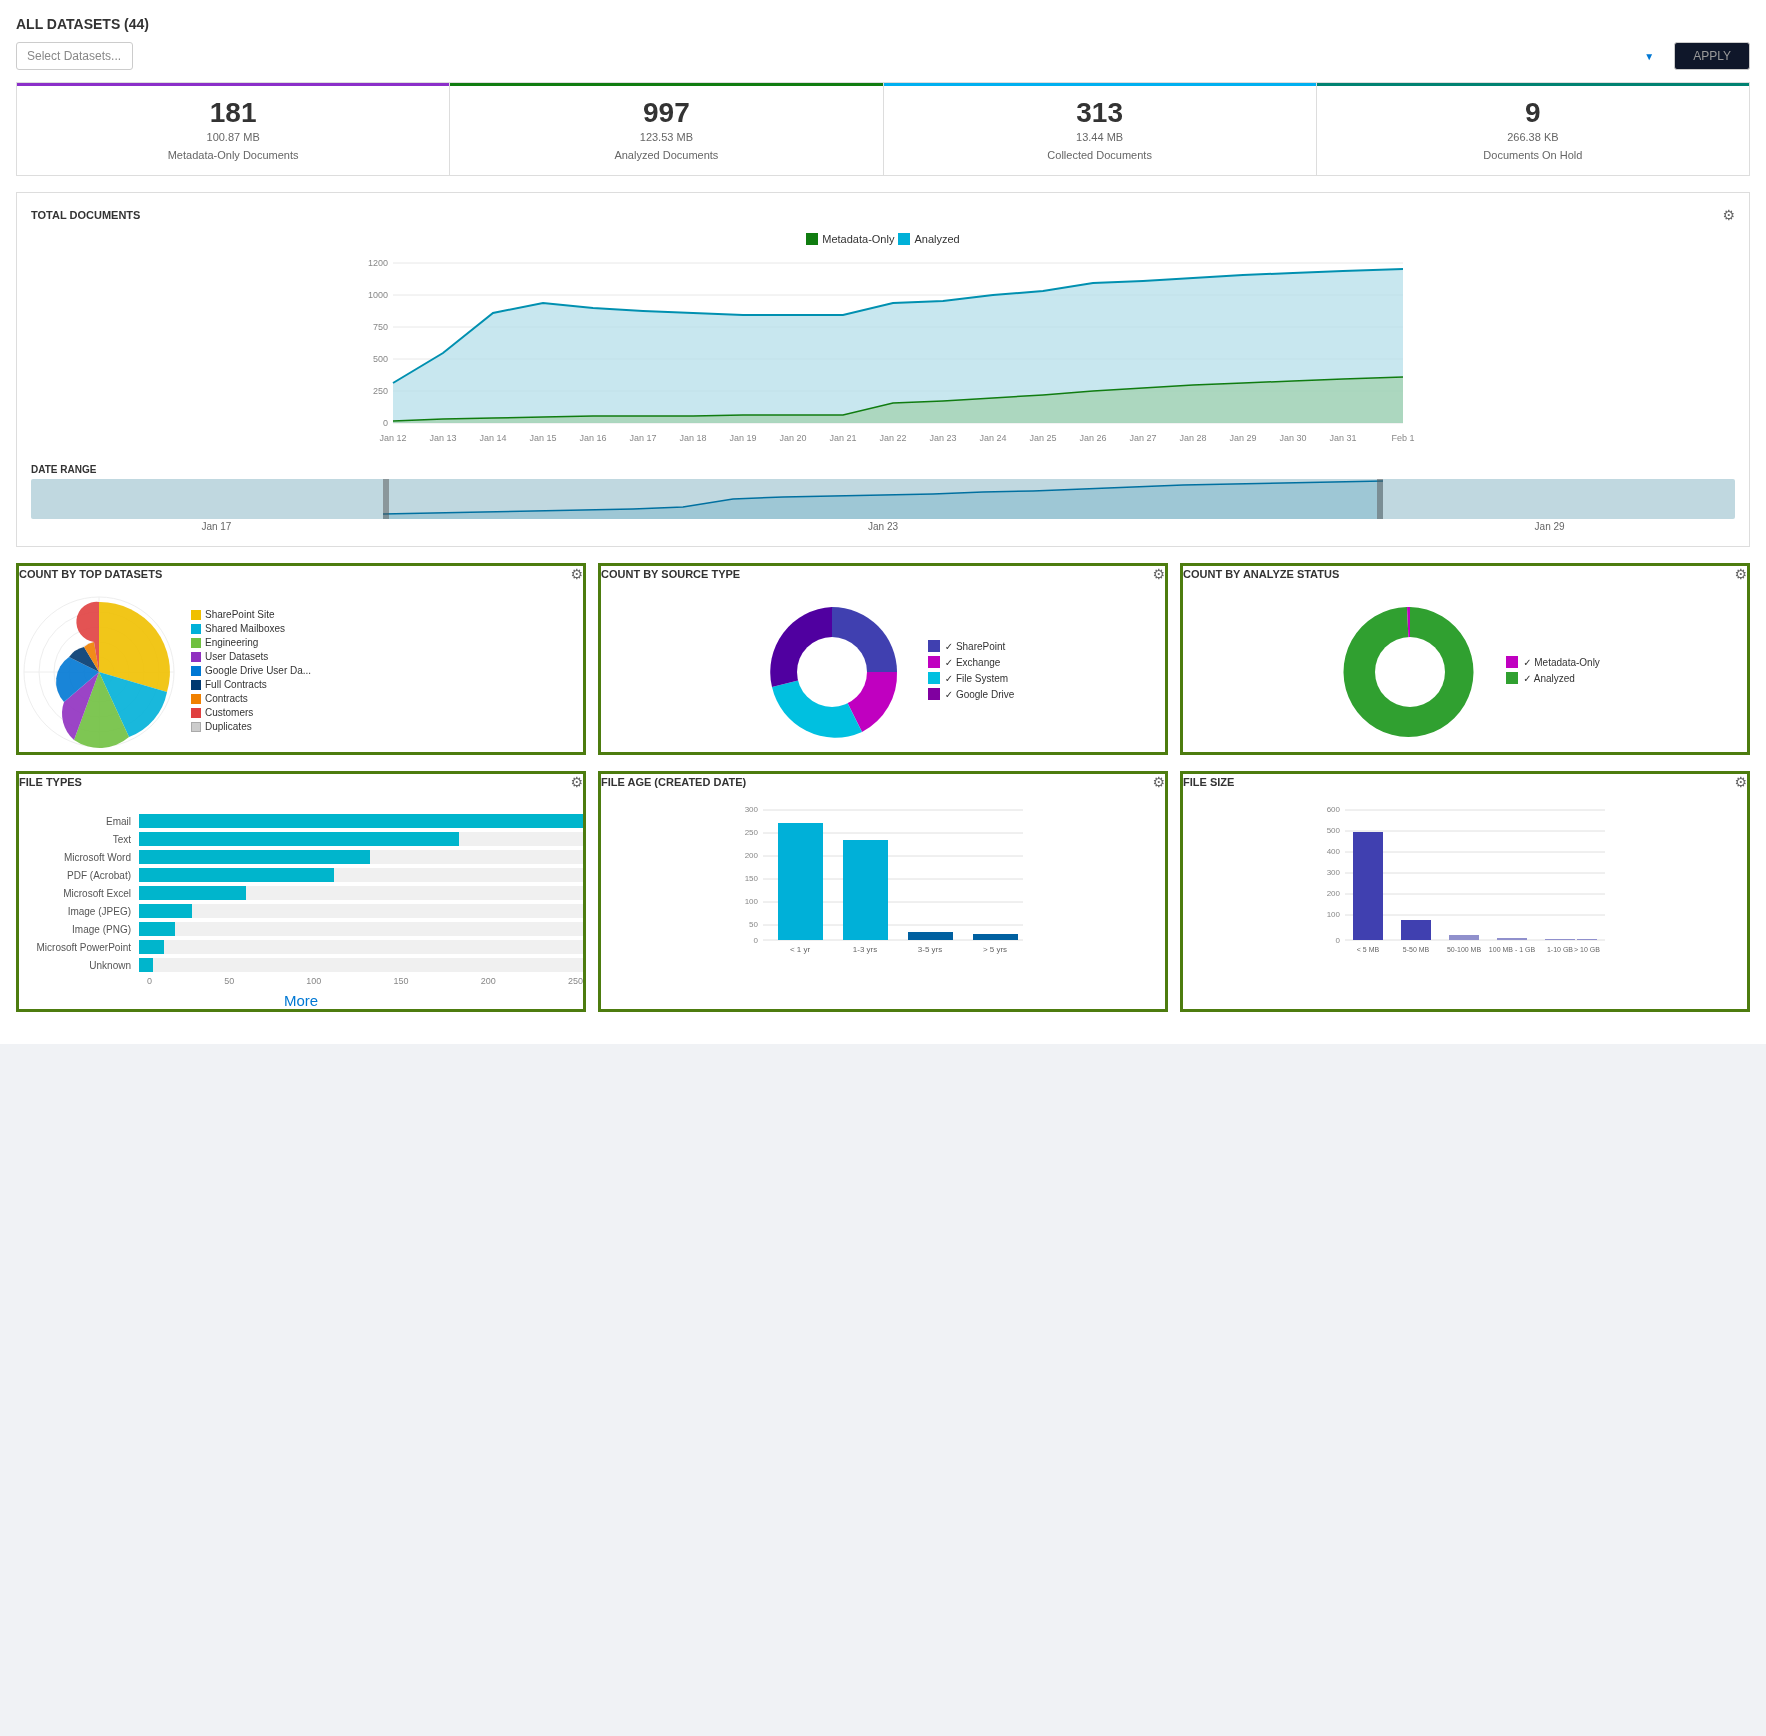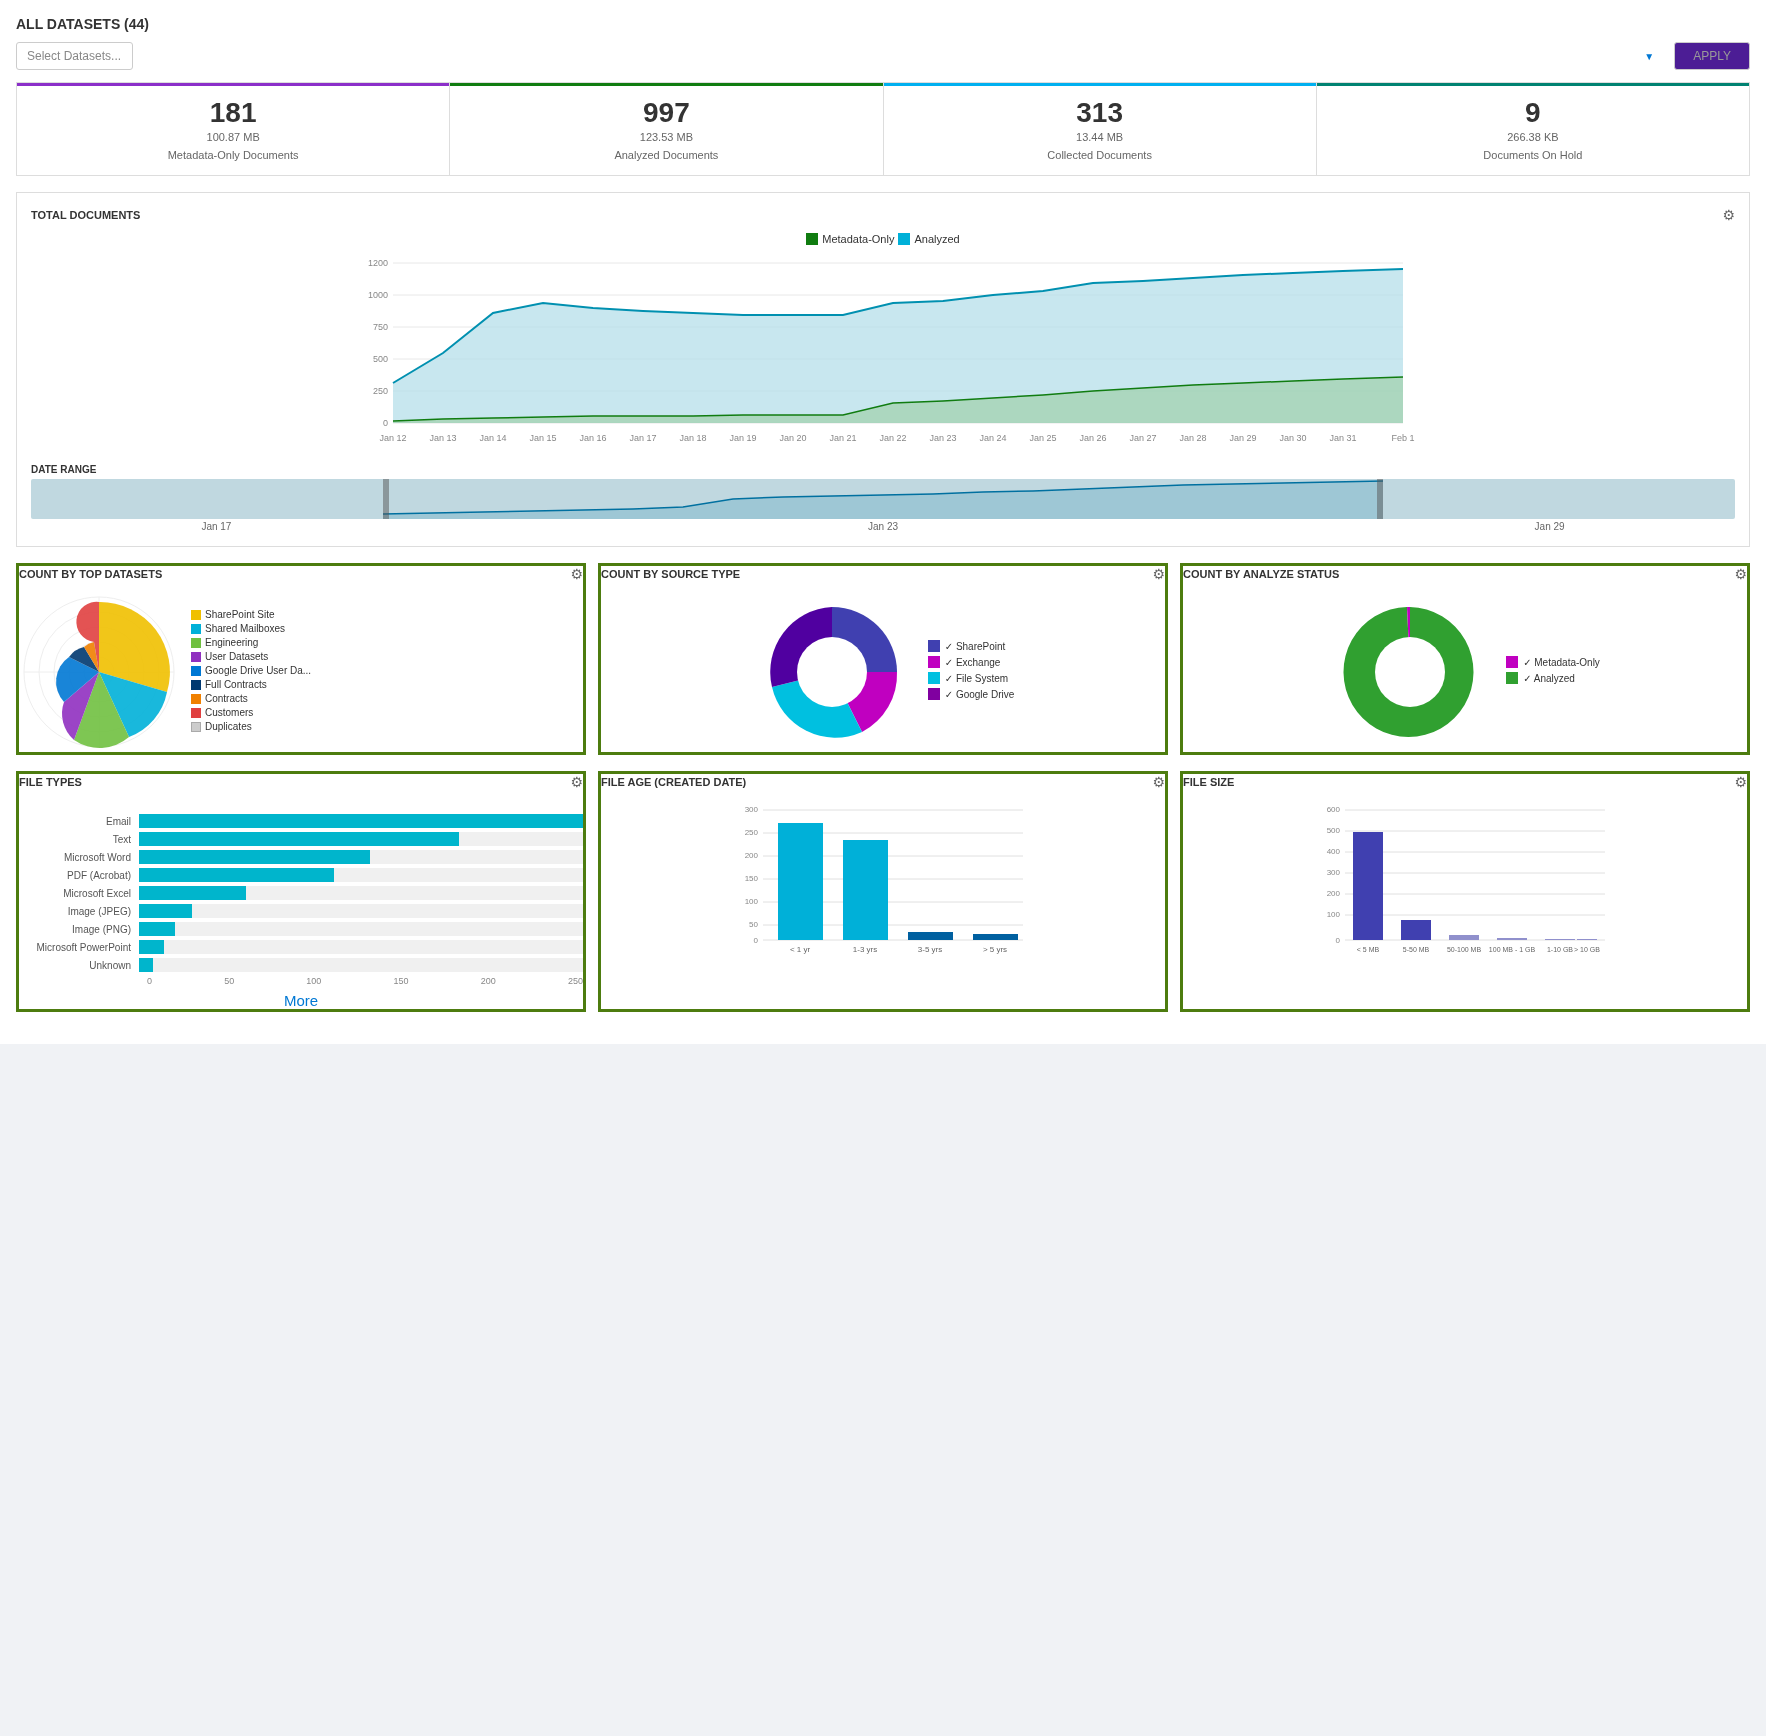--- a/index.html
+++ b/index.html
@@ -6,21 +6,21 @@
     body { font-family: Arial, sans-serif; background: #f0f2f5; font-size: 12px; color: #333; }
 
     .page { background: #fff; padding: 16px; max-width: 1766px; }
 
     .page-title { font-size: 14px; font-weight: bold; color: #333; margin-bottom: 10px; }
 
     .dataset-selector { display: flex; align-items: center; margin-bottom: 12px; }
     .dataset-select { flex: 1; border: 1px solid #ccc; border-radius: 3px; padding: 6px 10px; color: #888; font-size: 12px; background: #fff; appearance: none; }
     .select-wrapper { flex: 1; position: relative; }
     .select-wrapper::after { content: '▼'; position: absolute; right: 10px; top: 50%; transform: translateY(-50%); color: #0078d4; font-size: 10px; pointer-events: none; }
-    .apply-btn { margin-left: 10px; padding: 6px 18px; background: #4c1d95; border: 1px solid #ccc; border-radius: 3px; color: #999; font-size: 12px; cursor: pointer; }
+    .apply-btn { margin-left: 10px; padding: 6px 18px; background: #0f172a; border: 1px solid #ccc; border-radius: 3px; color: #999; font-size: 12px; cursor: pointer; }
 
     .stats-row { display: flex; gap: 0; margin-bottom: 16px; border: 1px solid #ddd; }
     .stat-card { flex: 1; padding: 14px 16px; background: #fff; border-right: 1px solid #ddd; text-align: center; position: relative; }
     .stat-card:last-child { border-right: none; }
     .stat-card::before { content: ''; position: absolute; top: 0; left: 0; right: 0; height: 3px; }
     .stat-card.blue::before { background: #0078d4; }
     .stat-card.purple::before { background: #8b2fc9; }
     .stat-card.green::before { background: #107c10; }
     .stat-card.cyan::before { background: #00b0f0; }
     .stat-card.teal::before { background: #008272; }

